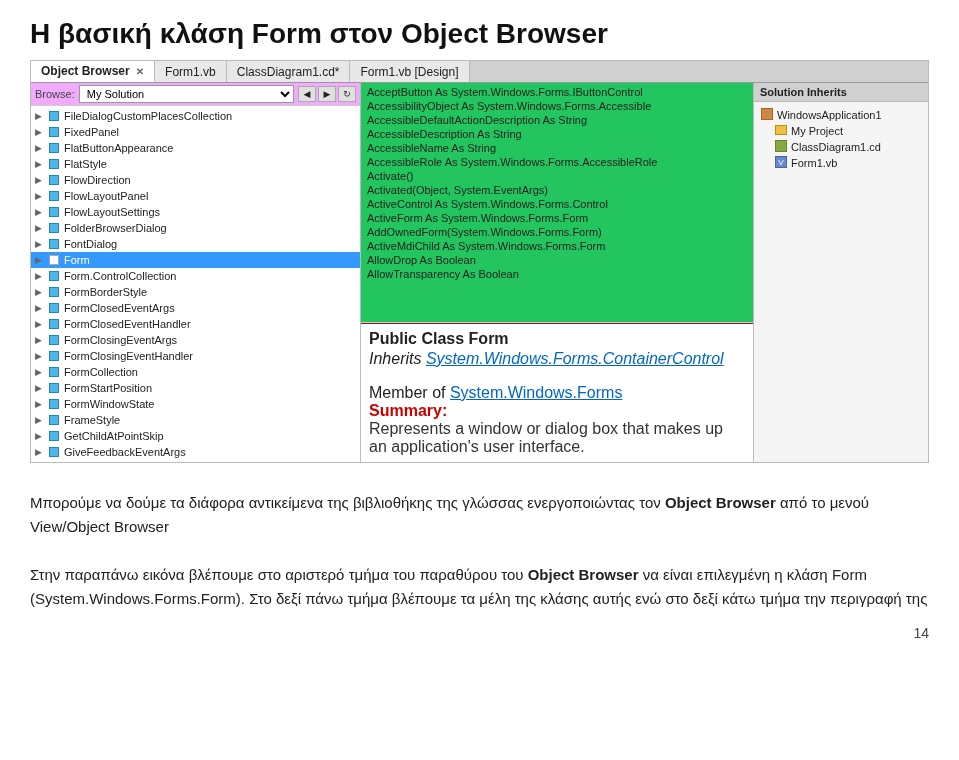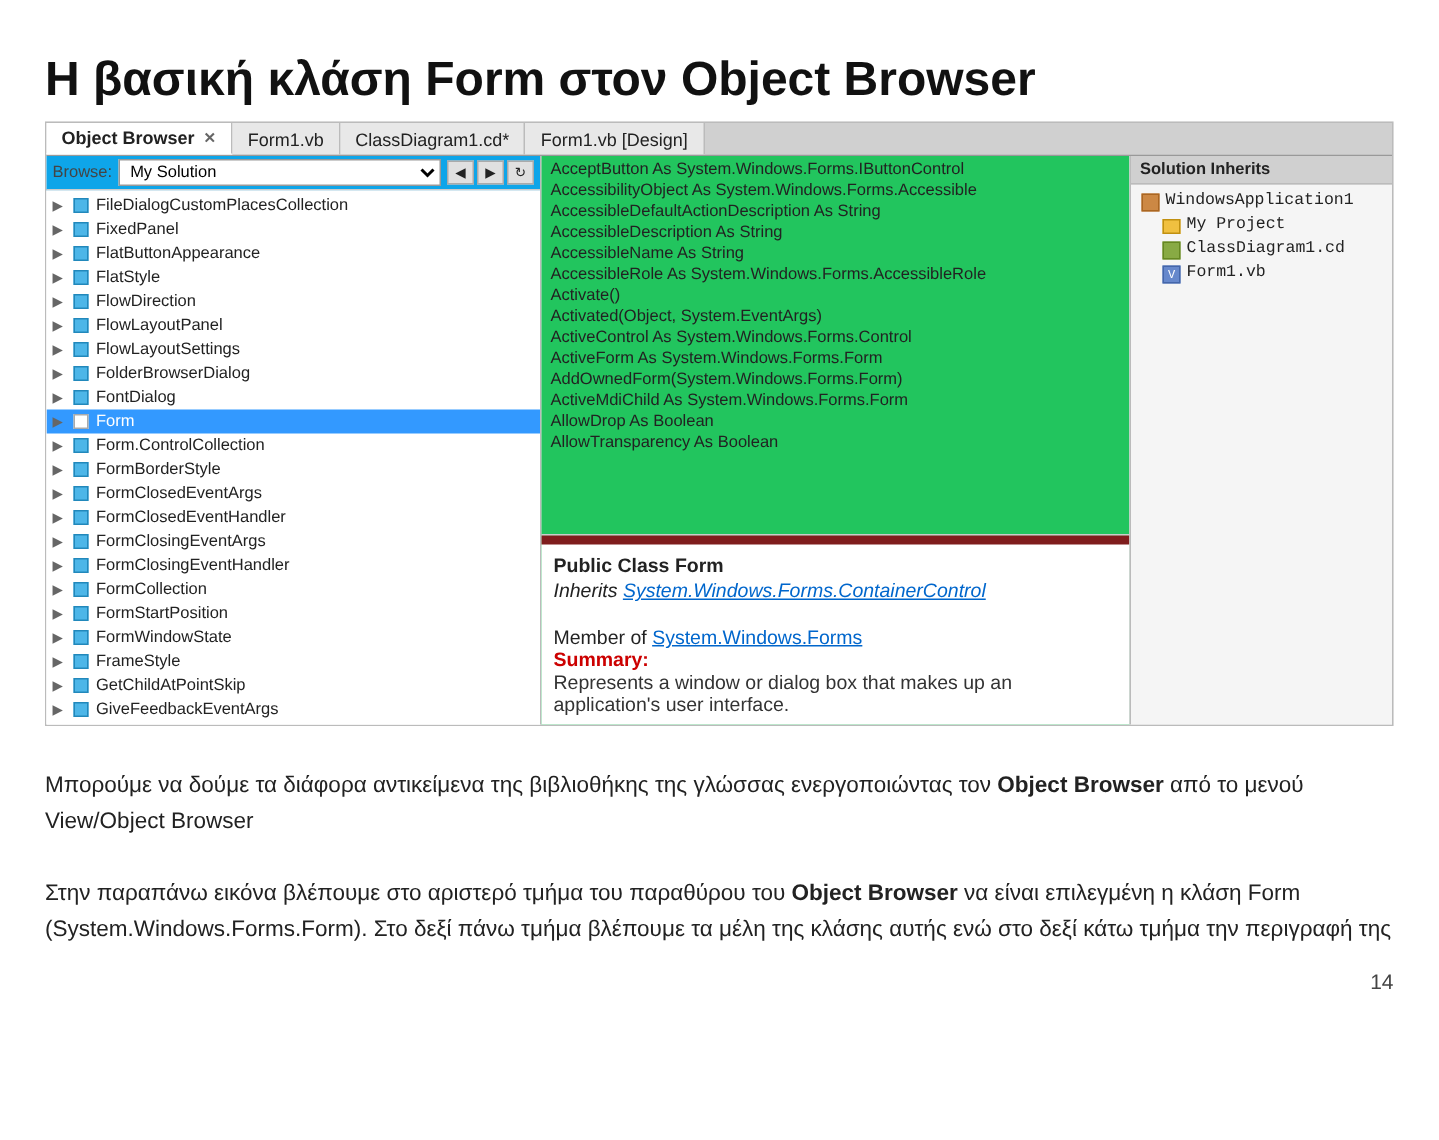--- a/index.html
+++ b/index.html
@@ -6,23 +6,23 @@
     body {
       font-family: 'Segoe UI', Arial, sans-serif;
       background: #fff;
       width: 959px;
       min-height: 760px;
       color: #222;
     }
 
     
     .page-title {
-      font-size: 32px;
+      font-size: 28px;
       font-weight: bold;
-      padding: 34px 30px 10px 30px;
+      padding: 18px 30px 10px 30px;
       color: #111;
     }
 
     
     .screenshot-container {
       margin: 0 30px 18px 30px;
       border: 1px solid #bbb;
       background: #f0f0f0;
       display: flex;
       flex-direction: column;
@@ -71,21 +71,21 @@
       background: #fff;
       border-right: 1px solid #bbb;
       display: flex;
       flex-direction: column;
       font-size: 11px;
     }
 
     .browse-bar {
       display: flex;
       align-items: center;
-      background: #0ea5e9;
+      background: #f0abfc;
       padding: 2px 4px;
       border-bottom: 1px solid #ccc;
       font-size: 11px;
       gap: 4px;
     }
     .browse-label {
       color: #444;
     }
     .browse-select {
       font-size: 11px;
@@ -181,23 +181,23 @@
     .member-item {
       padding: 1px 6px;
       cursor: pointer;
       white-space: nowrap;
       overflow: hidden;
       text-overflow: ellipsis;
     }
 
     .description-panel {
       background: #fff;
-      border-top: 6px solid #7f1d1d;
+      border-top: 1px solid #7f1d1d;
       padding: 6px 8px;
-      font-size: 13px;
+      font-size: 16px;
       min-height: 100px;
     }
     .desc-header {
       font-weight: bold;
       margin-bottom: 2px;
     }
     .desc-link {
       color: #0066cc;
       text-decoration: underline;
     }
@@ -215,24 +215,23 @@
     .sol-header {
       background: #d0d0d0;
       padding: 3px 6px;
       font-weight: bold;
       border-bottom: 1px solid #bbb;
       font-size: 11px;
     }
     .sol-tree { padding: 4px 4px; }
     .sol-item {
       display: flex;
-      align-items: flex-start;
+      align-items: flex-end;
       padding: 1px 2px;
       cursor: pointer;
-      font-family: Liberation Mono, monospace;
     }
     .sol-indent { margin-left: 14px; }
     .sol-icon {
       width: 14px; height: 14px;
       margin-right: 3px;
       display: inline-flex;
       align-items: center;
       justify-content: center;
       font-size: 10px;
     }

